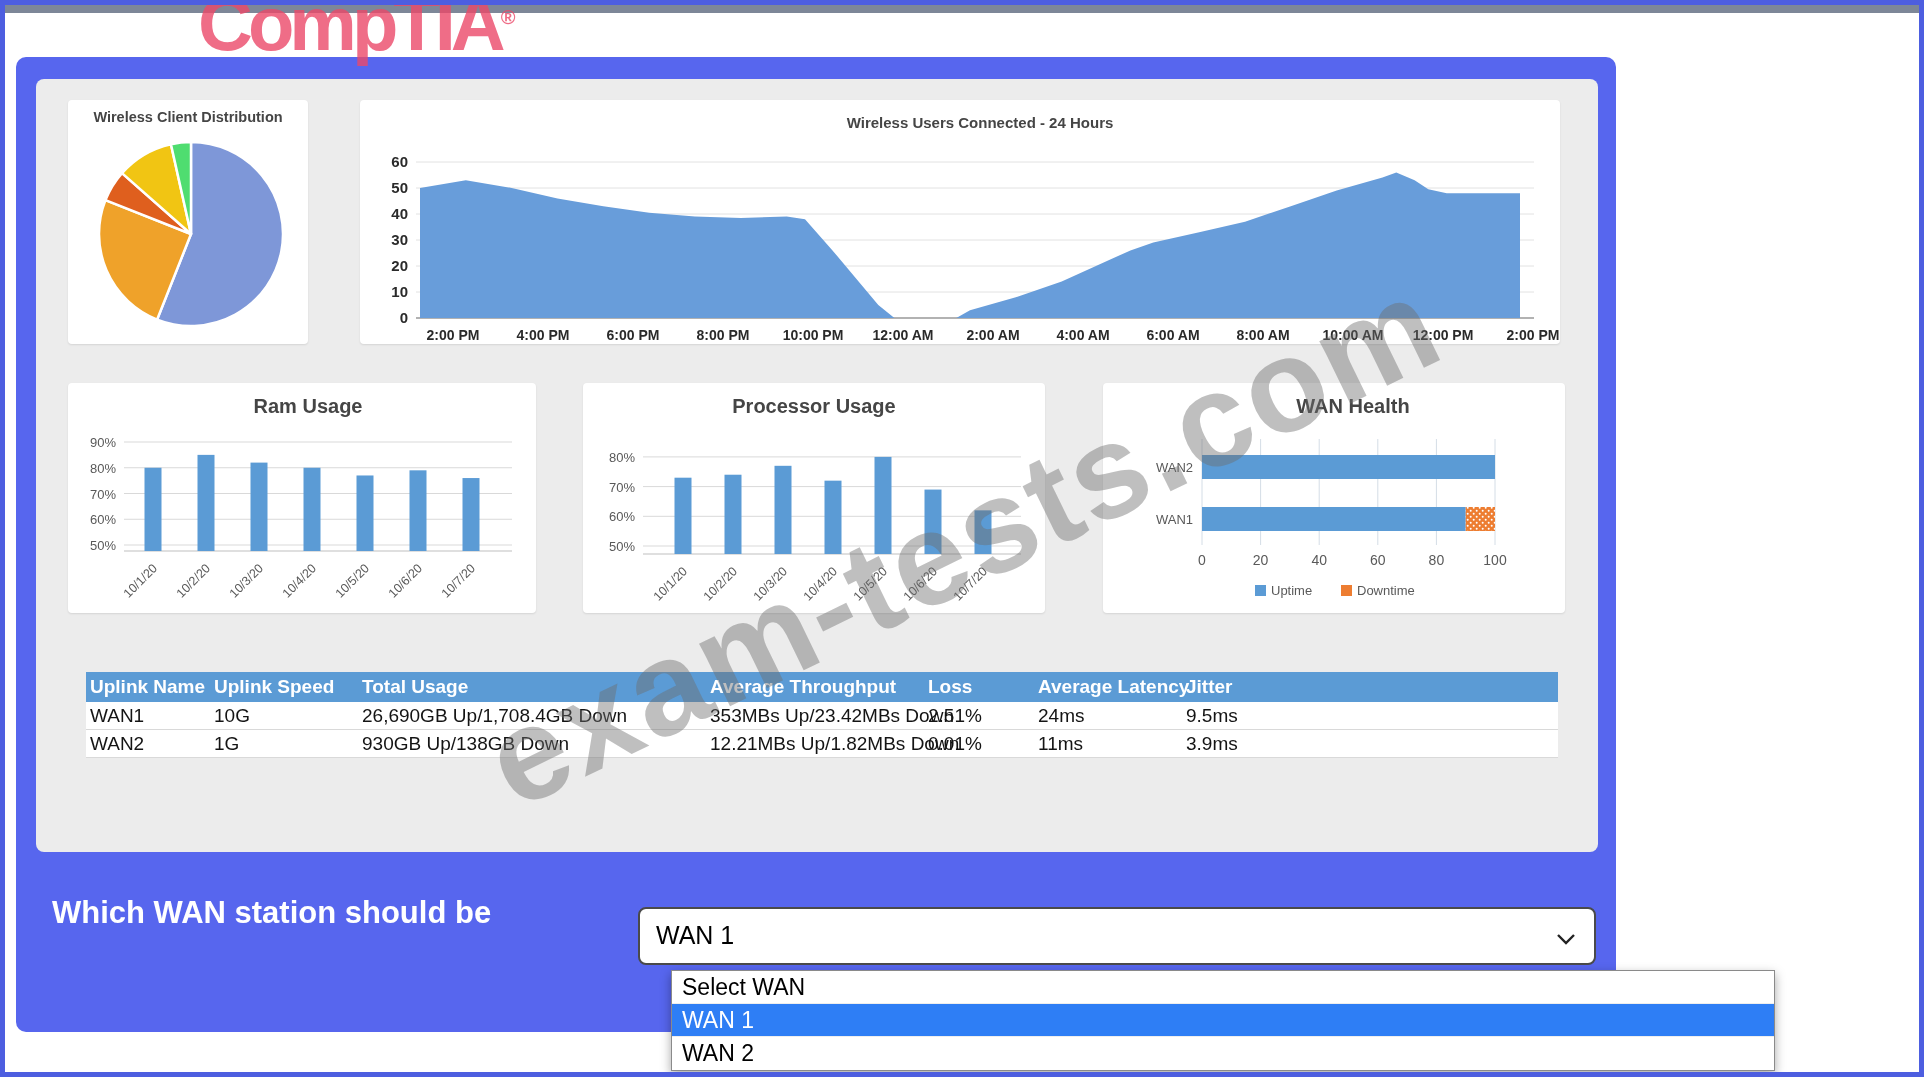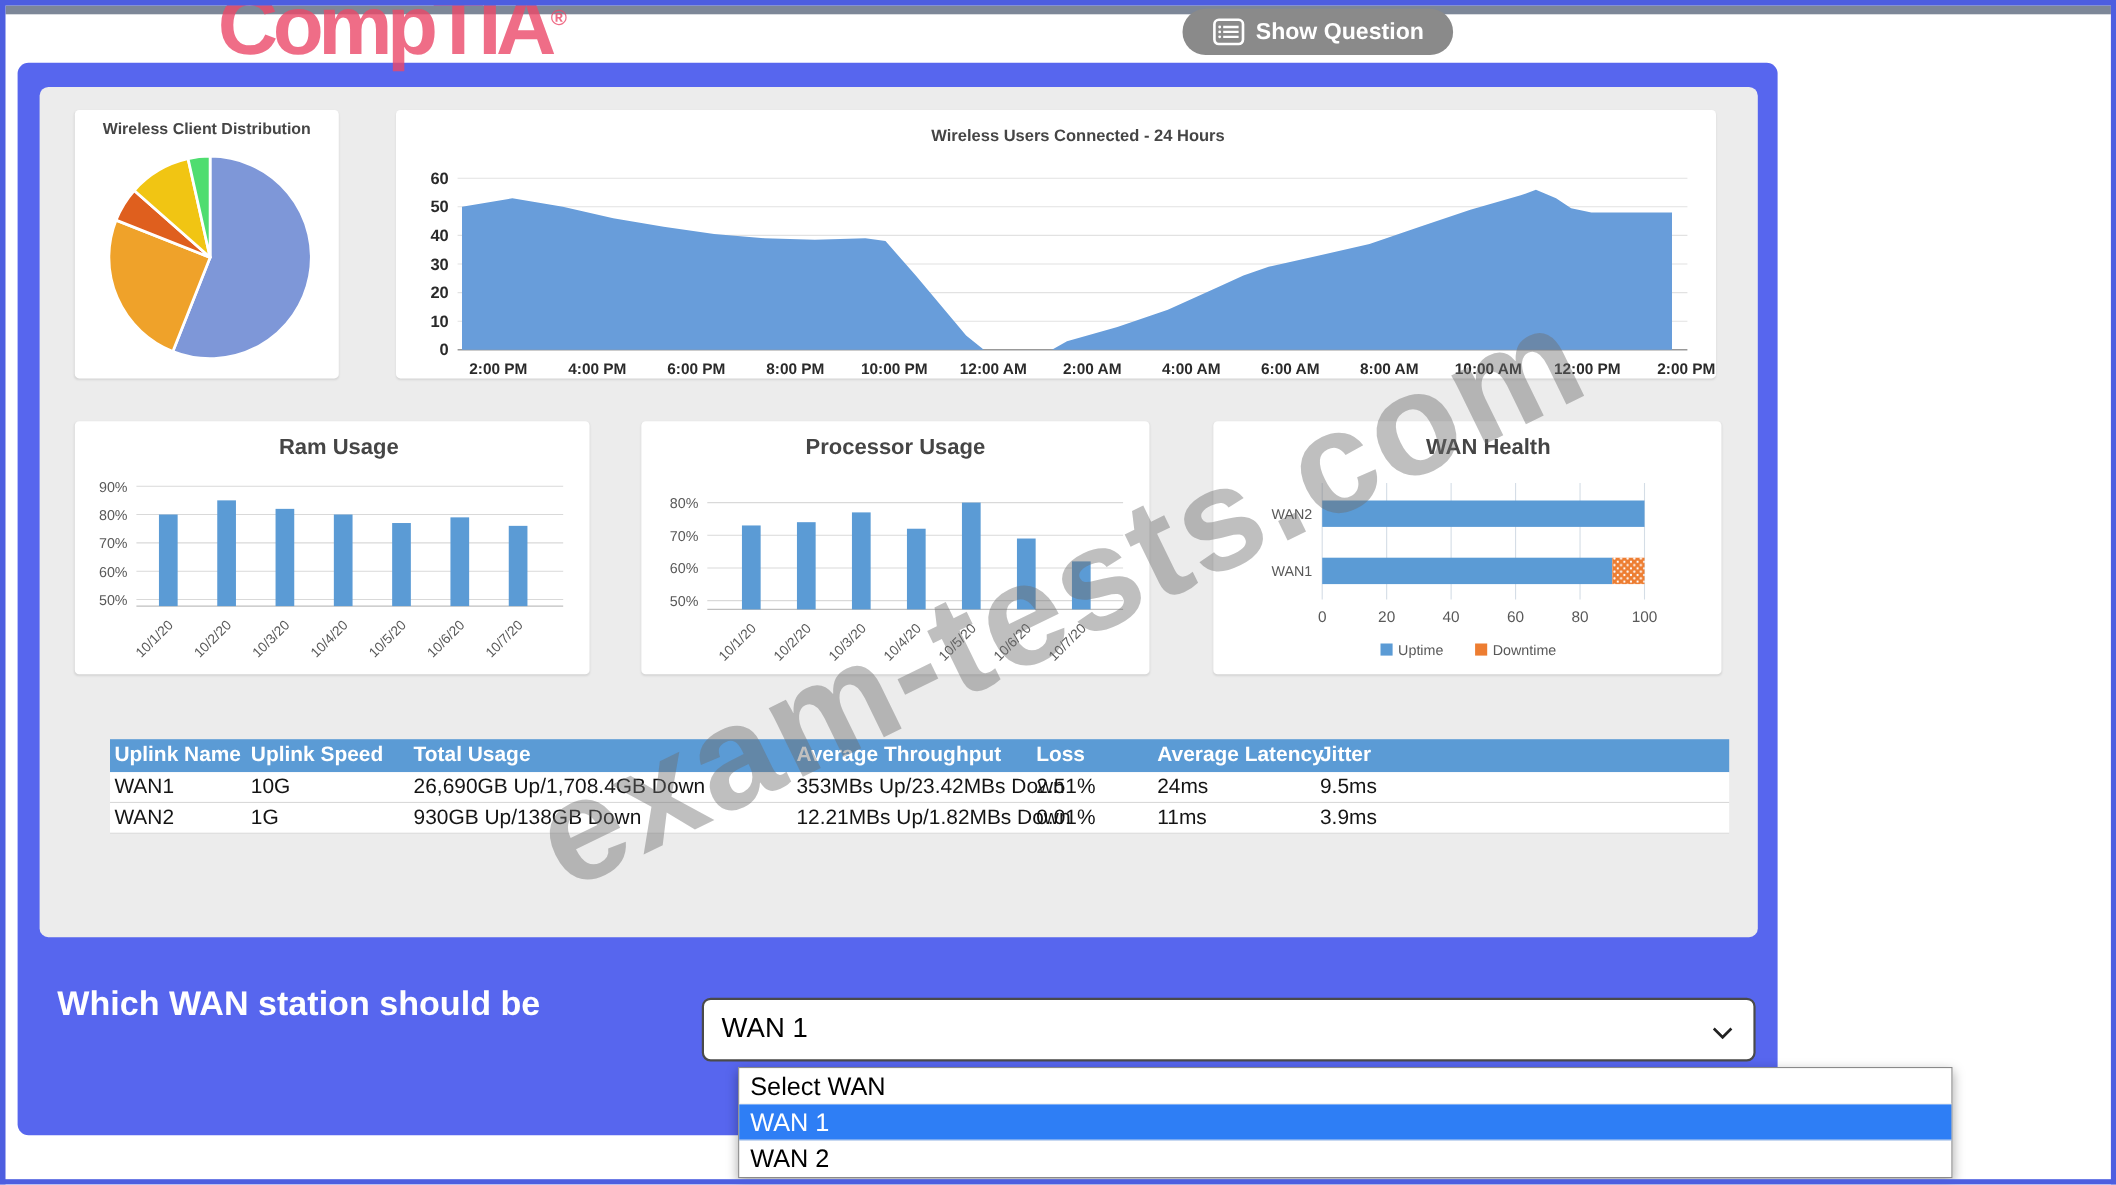--- a/index.html
+++ b/index.html
@@ -49,32 +49,20 @@
 
 <div id="page">
 
   <div class="abs fr" style="left:0;top:0;width:1924px;height:5px;"></div>
   <div class="abs fr" style="left:0;top:1072px;width:1924px;height:5px;"></div>
   <div class="abs fr" style="left:0;top:0;width:5px;height:1077px;"></div>
   <div class="abs fr" style="left:1919px;top:0;width:5px;height:1077px;"></div>
   <div class="abs topstrip" style="left:5px;top:5px;width:1914px;height:8px;"></div>
 
 
-  <div class="abs pill" style="left:1075px;top:8px;width:246px;height:42px;">
-    <svg width="30" height="26" viewBox="0 0 30 26">
-      <rect x="2" y="2" width="26" height="22" rx="4" fill="none" stroke="#fff" stroke-width="2.4"></rect>
-      <line x1="10" y1="8.5" x2="24" y2="8.5" stroke="#fff" stroke-width="2.2"></line>
-      <line x1="10" y1="13" x2="24" y2="13" stroke="#fff" stroke-width="2.2"></line>
-      <line x1="10" y1="17.5" x2="24" y2="17.5" stroke="#fff" stroke-width="2.2"></line>
-      <circle cx="6.8" cy="8.5" r="1.3" fill="#fff"></circle>
-        <circle cx="6.8" cy="13" r="1.3" fill="#fff"></circle>
-        <circle cx="6.8" cy="17.5" r="1.3" fill="#fff"></circle>
-    </svg>
-    <span>Show Question</span>
-  </div>
 
   <div class="abs panel" style="left:16px;top:57px;width:1600px;height:975px;"></div>
 
   <div class="abs graycard" style="left:36px;top:79px;width:1562px;height:773px;z-index:7;"></div>
 
   <div class="abs chartcard" style="left:68px;top:100px;width:240px;height:244px;z-index:8;">
     <svg id="pie-svg" width="240" height="244">
         <text x="120" y="22" text-anchor="middle" font-size="14.5" fill="#454545" font-weight="600">Wireless Client Distribution</text>
         <path d="M 123 134 L 123 42 A 92 92 0 1 1 89.13254115300958 219.53943670171913 Z" fill="#7e97d8" stroke="#fff" stroke-width="2.5" stroke-linejoin="round"></path>
         <path d="M 123 134 L 89.13254115300958 219.53943670171913 A 92 92 0 0 1 37.46056329828089 100.1325411530096 Z" fill="#efa22a" stroke="#fff" stroke-width="2.5" stroke-linejoin="round"></path>
@@ -201,21 +189,21 @@
         <text x="90" y="141" text-anchor="end" font-size="13" fill="#595959">WAN1</text>
         <rect x="99" y="124" width="263.7" height="24" fill="#5b9bd5"></rect>
         <rect x="362.7" y="124" width="29.3" height="24" fill="url(#dotpat)"></rect>
         <rect x="152" y="202" width="11" height="11" fill="#5b9bd5"></rect>
         <text x="168" y="212" font-size="13" fill="#595959">Uptime</text>
         <rect x="238" y="202" width="11" height="11" fill="#ed7d31"></rect>
         <text x="254" y="212" font-size="13" fill="#595959">Downtime</text>
       </svg>
   </div>
 
-  <div class="abs datatable" style="left:100px;top:672px;width:1472px;height:82px;">
+  <div class="abs datatable" style="left:86px;top:672px;width:1472px;height:82px;">
     <div class="trow thead" style="top:0;">
       <span class="tcell c0" style="left: 4px;">Uplink Name</span>
       <span class="tcell c1" style="left: 128px;">Uplink Speed</span>
       <span class="tcell c2" style="left: 276px;">Total Usage</span>
       <span class="tcell c3" style="left: 624px;">Average Throughput</span>
       <span class="tcell c4" style="left: 842px;">Loss</span>
       <span class="tcell c5" style="left: 952px;">Average Latency</span>
       <span class="tcell c6" style="left: 1100px;">Jitter</span>
     </div>
     <div class="trow tbody-row" style="top:30px;">

